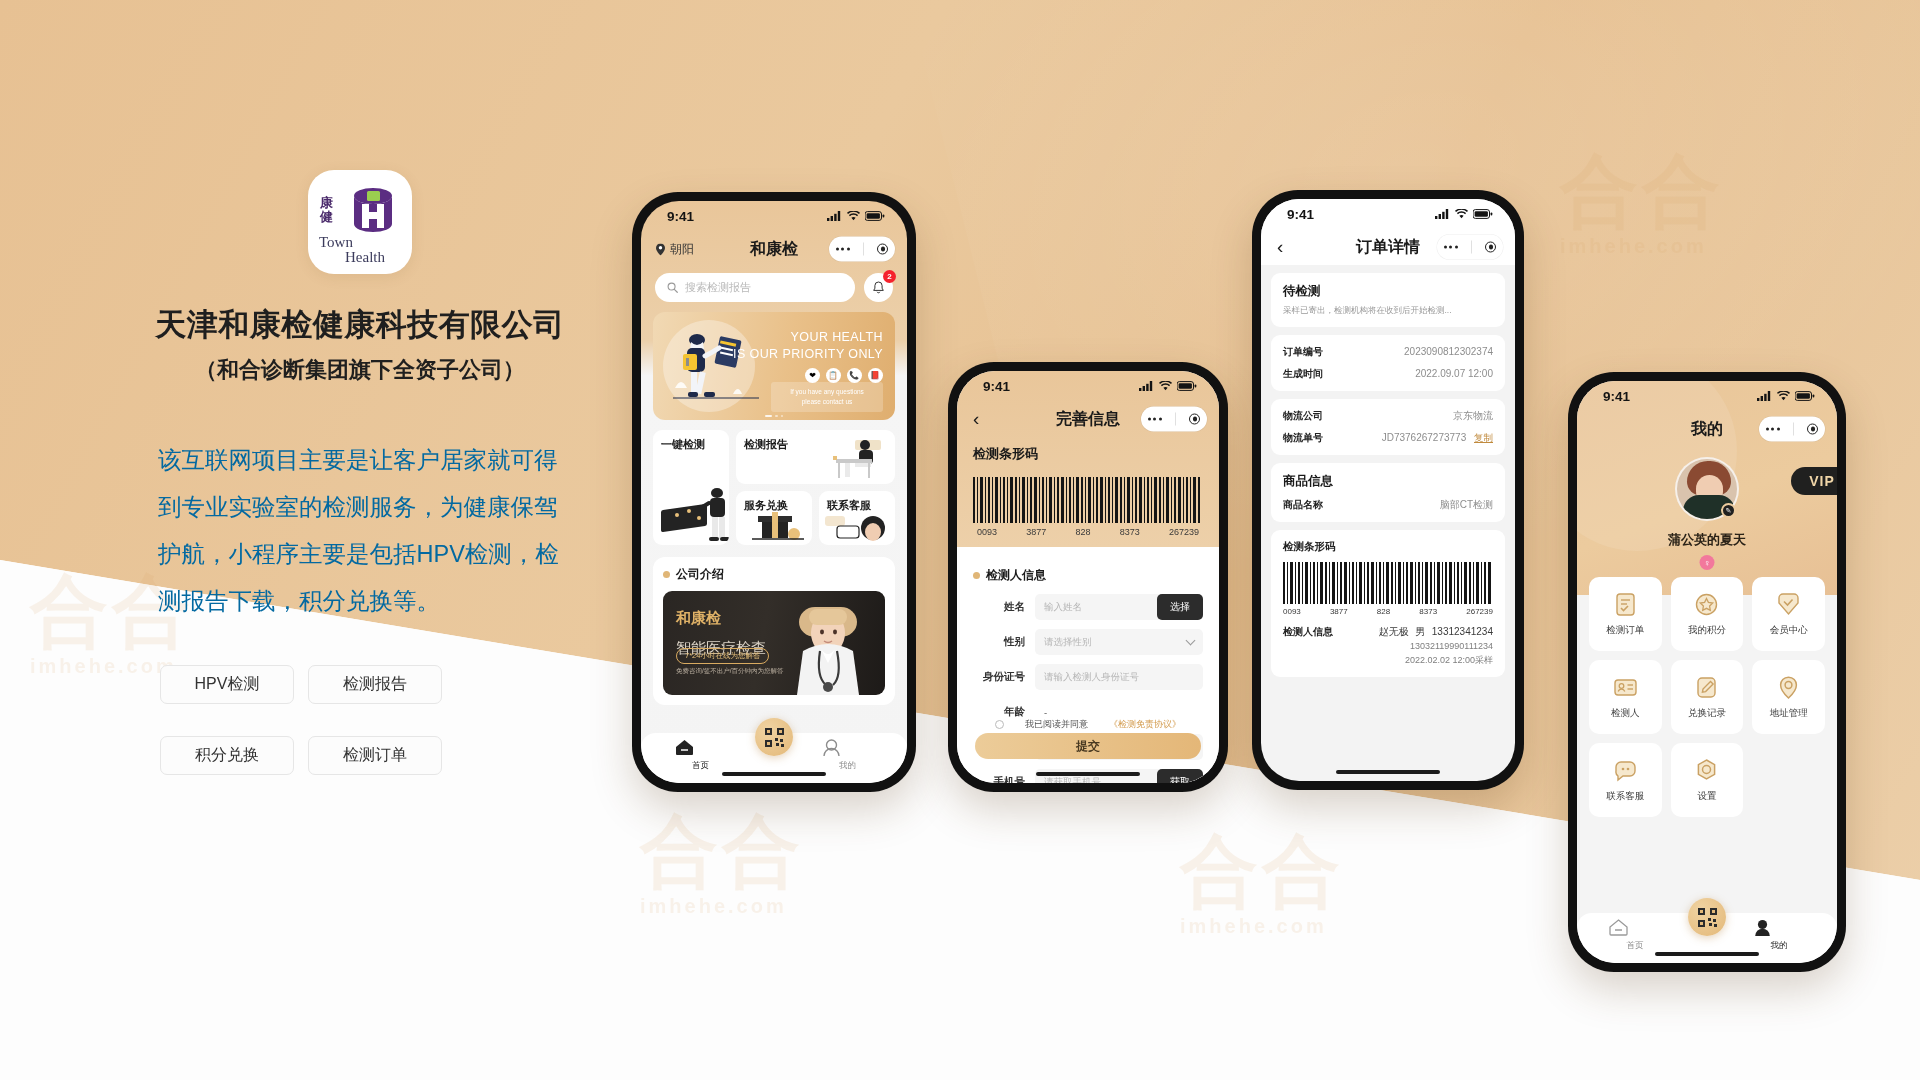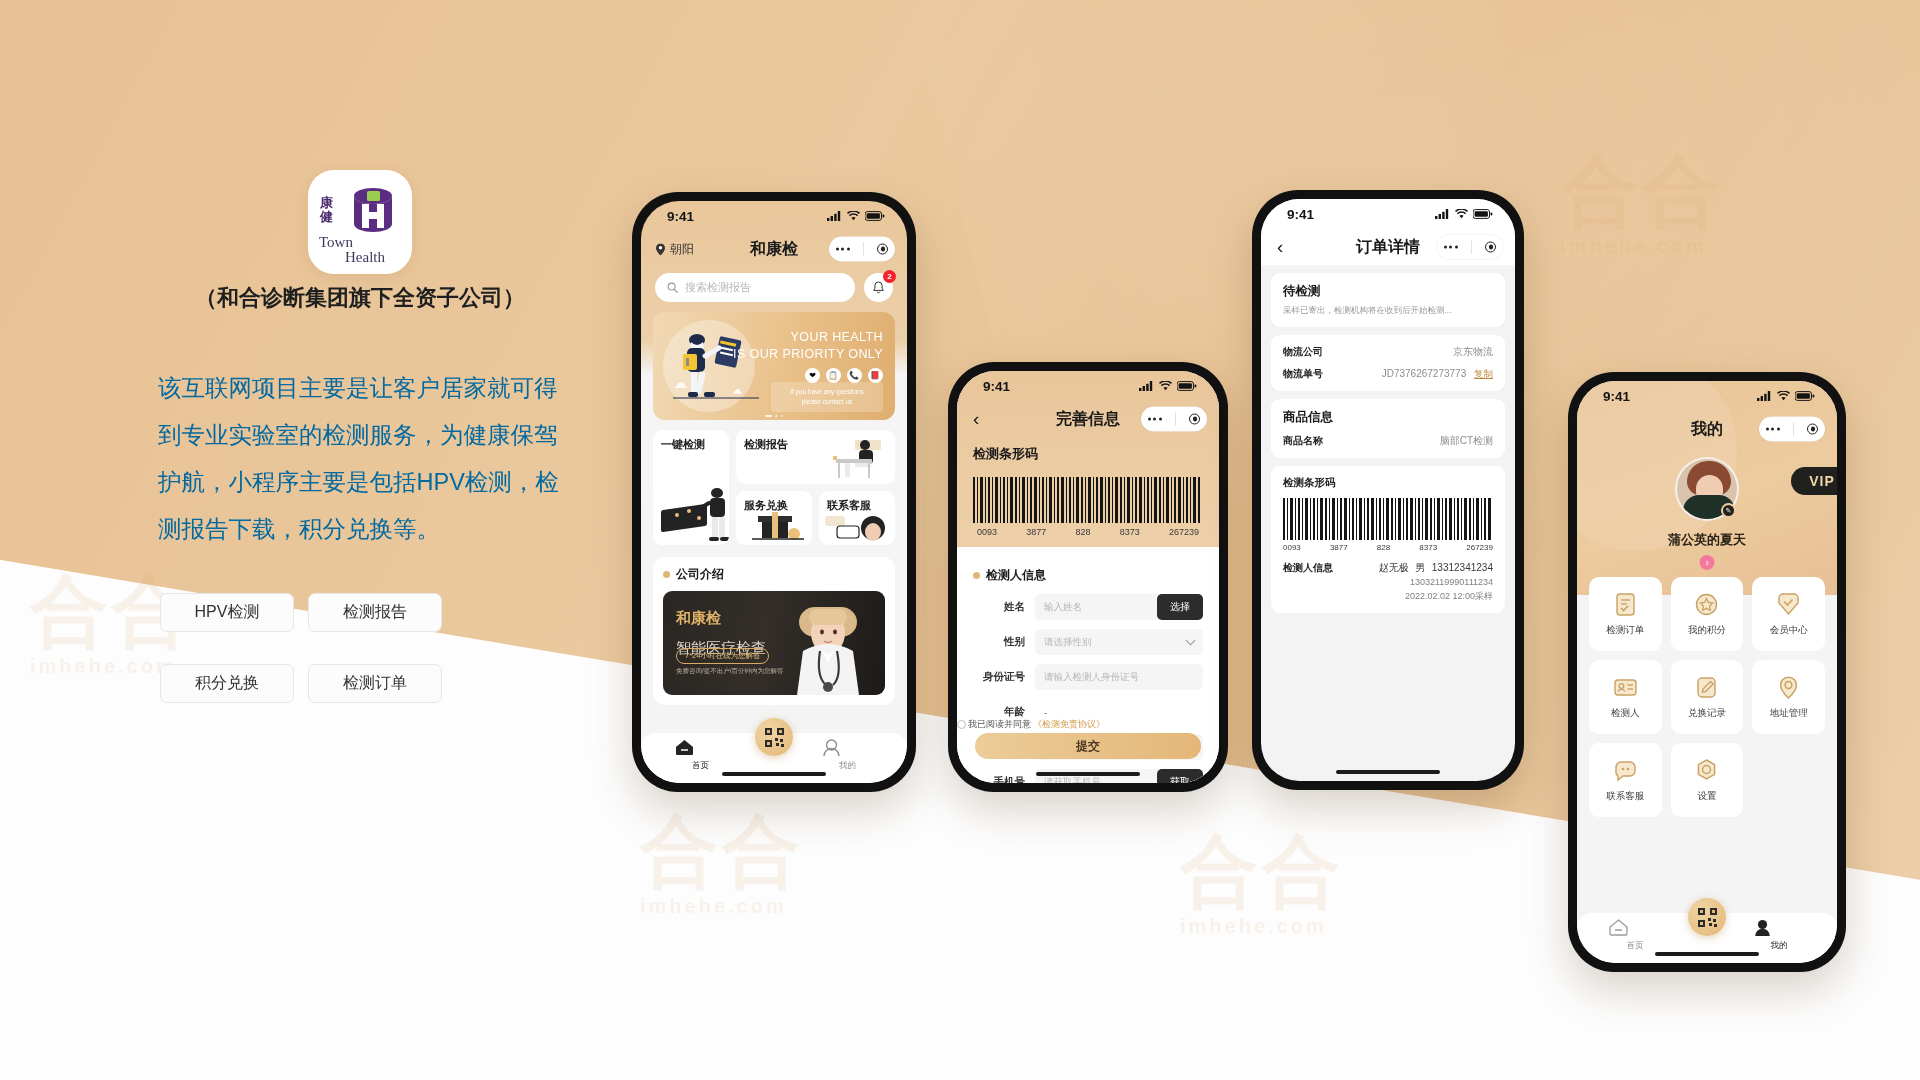--- a/index.html
+++ b/index.html
@@ -189,21 +189,21 @@
           height:100%; }
   .form-row{ display:flex; align-items:center; margin-bottom:9px; }
   .form-label{ width:52px; font-size:10.5px; color:#333; text-align:right; margin-right:10px; font-weight:600;}
   .form-field{ flex:1; height:26px; background:#f5f5f5; border-radius:5px; display:flex;
                align-items:center; padding:0 9px; font-size:9.5px; color:#b6b6b6; position:relative; }
   .form-field.plain{ background:transparent; color:#555; padding-left:9px; }
   .fbtn{ position:absolute; right:0; top:0; height:26px; padding:0 13px; background:#2c2c2c;
          color:#fff; font-size:10px; border-radius:5px; display:flex; align-items:center; }
   .chev{ position:absolute; right:9px; top:8px; width:7px; height:7px; border-right:1.4px solid #9a9a9a;
          border-bottom:1.4px solid #9a9a9a; transform:rotate(45deg); }
-  .agree{ display:flex; align-items:center; justify-content:flex-start; gap:2px; font-size:9px;
+  .agree{ display:flex; align-items:center; justify-content:center; gap:21px; font-size:9px;
           color:#555; position:absolute; left:0; right:0; bottom:52px; }
   .agree .rad{ width:9px; height:9px; border-radius:50%; border:1px solid #bbb; display:block; }
   .agree .lk{ color:#d39b4d; }
   .submit{
     position:absolute; left:18px; right:18px; bottom:24px; height:26px; border-radius:14px;
     background:linear-gradient(90deg,#eccc99, #e4b778); display:flex; align-items:center;
     justify-content:center; font-size:12px; font-weight:700; color:#4a3a22;
   }
 
   
@@ -299,20 +299,21 @@
       <path d="M8 10 L8 38 A19 8 0 0 0 46 38 L46 10 A19 8 0 0 1 8 10 Z" fill="#5b2d82"></path>
       <rect x="21" y="5" width="13" height="10" rx="1.5" fill="#9acd4f"></rect>
       <path d="M16 18 h7 v8 h8 v-8 h7 v24 h-7 v-9 h-8 v9 h-7 z" fill="#ffffff"></path>
     </svg>
     <div class="logo-word">
       <span class="t1">Town</span>
       <span class="t2">Health</span>
     </div>
   </div>
 
+  <div class="company-name">天津和康检健康科技有限公司</div>
   <div class="company-sub">（和合诊断集团旗下全资子公司）</div>
   <div class="desc">该互联网项目主要是让客户居家就可得到专业实验室的检测服务，为健康保驾护航，小程序主要是包括HPV检测，检测报告下载，积分兑换等。</div>
 
   <div class="btn-grid">
     <div class="pill">HPV检测</div>
     <div class="pill">检测报告</div>
     <div class="pill">积分兑换</div>
     <div class="pill">检测订单</div>
   </div>
 </div>
@@ -733,20 +734,30 @@
         <span class="cap-sep"></span>
         <span class="cap-ring"></span>
       </span>
     </div>
 
     <div class="c3">
       <div class="c3-h">待检测</div>
       <div class="c3-s">采样已寄出，检测机构将在收到后开始检测...</div>
     </div>
 
+    <div class="c3">
+      <div class="kv">
+        <span class="k">订单编号</span>
+        <span class="v">2023090812302374</span>
+      </div>
+      <div class="kv">
+        <span class="k">生成时间</span>
+        <span class="v">2022.09.07 12:00</span>
+      </div>
+    </div>
 
     <div class="c3">
       <div class="kv">
         <span class="k">物流公司</span>
         <span class="v">京东物流</span>
       </div>
       <div class="kv">
         <span class="k">物流单号</span>
         <span>
           <span class="v">JD7376267273773</span>

